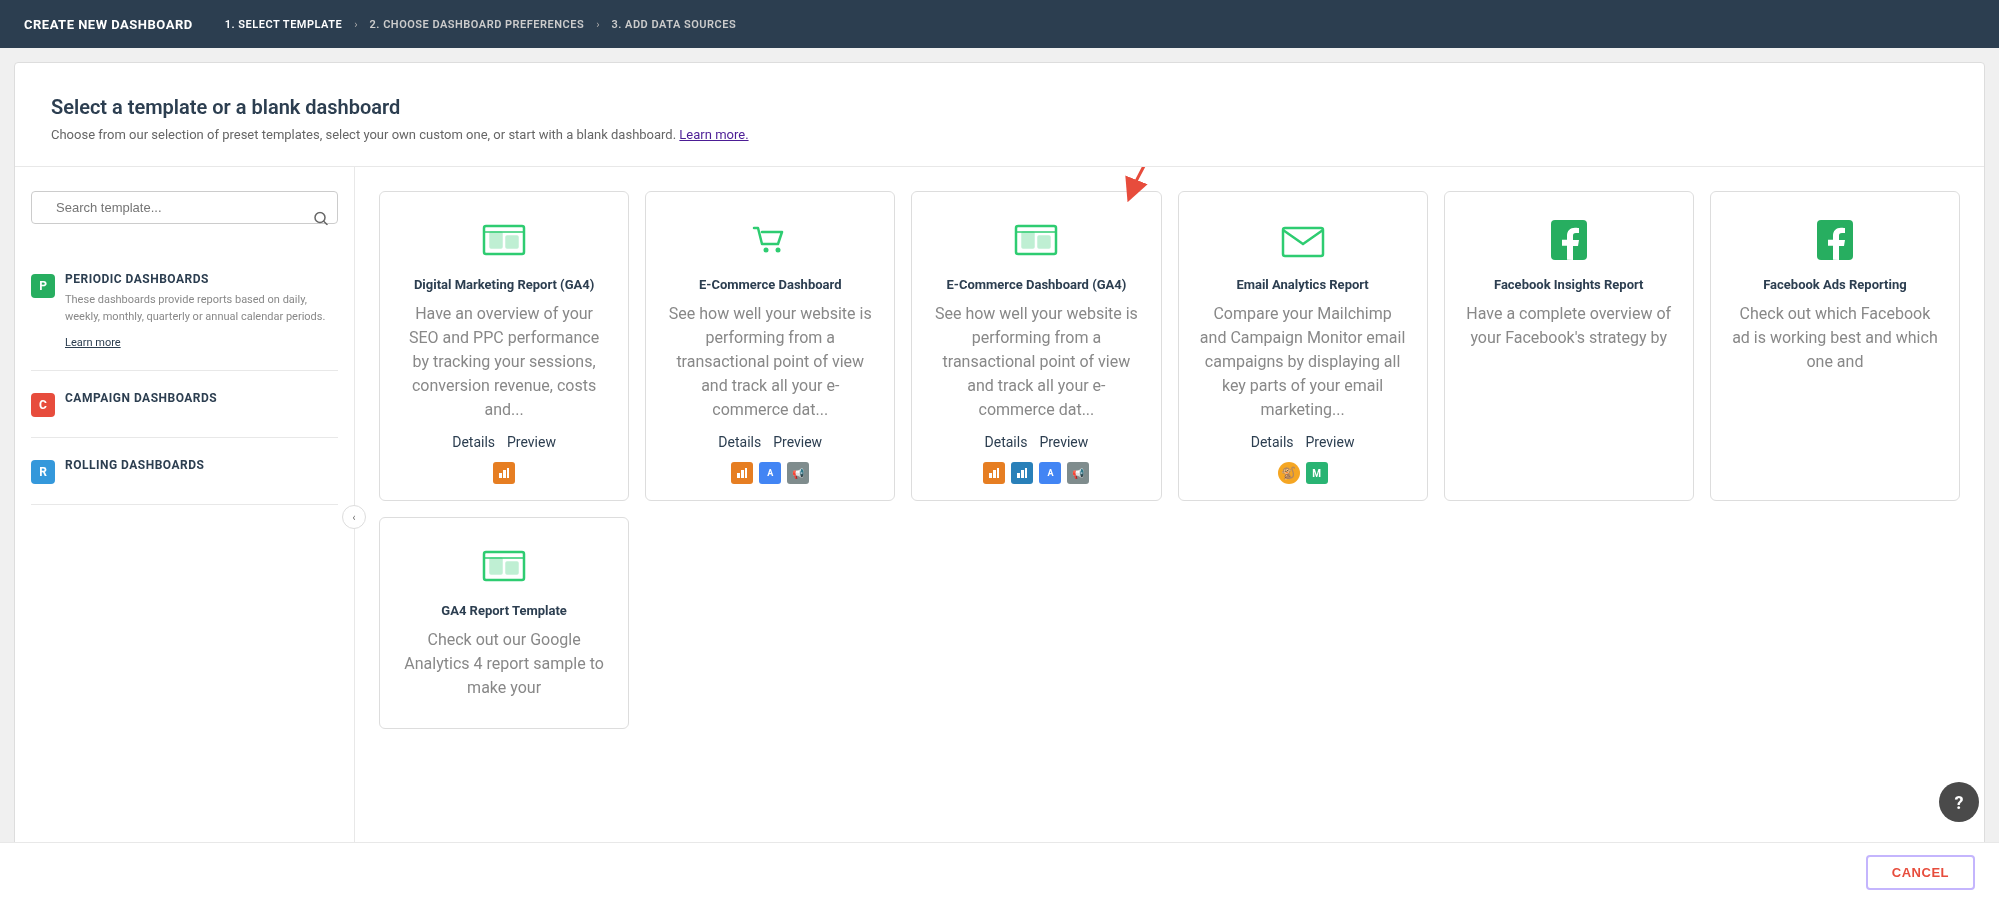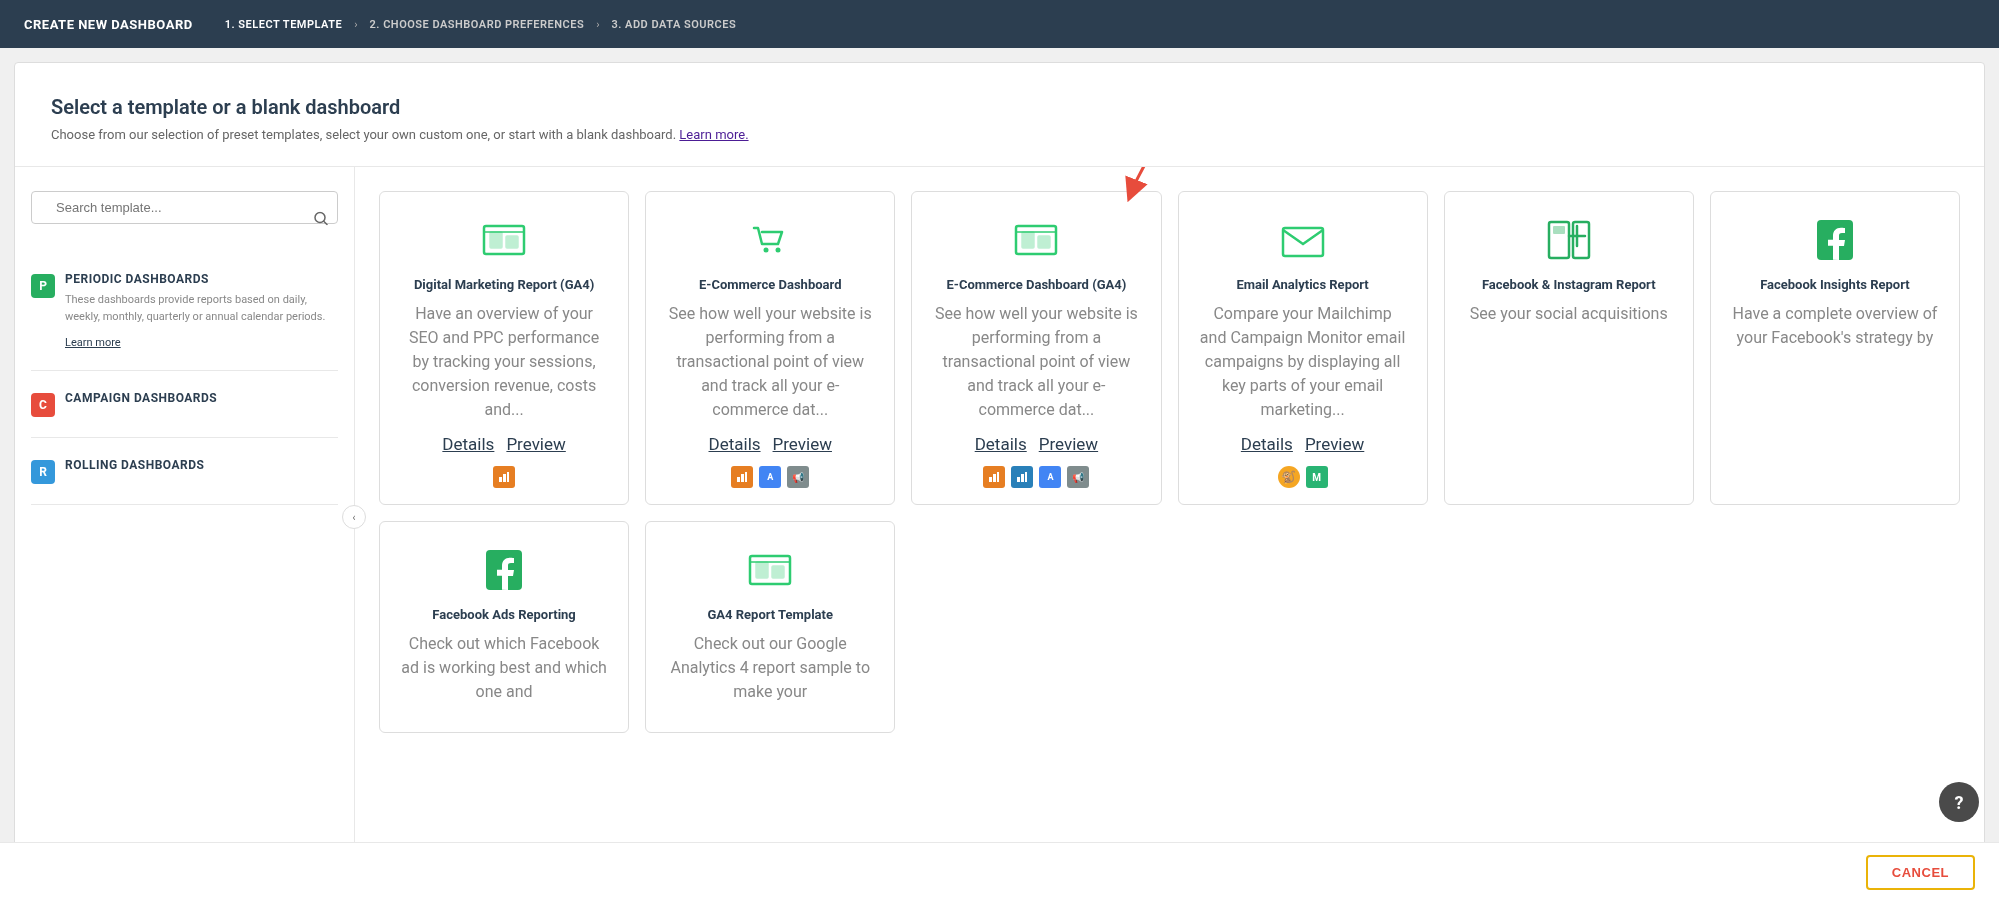--- a/index.html
+++ b/index.html
@@ -233,23 +233,22 @@
       margin-bottom: 12px;
       flex: 1;
     }
 
     .template-links {
       display: flex;
       gap: 12px;
       margin-bottom: 12px;
     }
     .template-link {
-      font-size: 17px;
+      font-size: 14px;
       color: #2c3e50;
-      text-decoration: underline;
       cursor: pointer;
     }
 
     .template-logos {
       display: flex;
       gap: 6px;
       align-items: center;
       justify-content: center;
     }
 
@@ -273,21 +272,21 @@
       left: 0;
       height: 60px;
       background: #fff;
       border-top: 1px solid #e8e8e8;
       display: flex;
       align-items: center;
       justify-content: flex-end;
       padding: 0 24px;
     }
     .cancel-btn {
-      border: 2px solid #eab308;
+      border: 2px solid #c4b5fd;
       color: #e74c3c;
       background: #fff;
       padding: 8px 24px;
       font-size: 13px;
       font-weight: 700;
       letter-spacing: 0.5px;
       border-radius: 4px;
       cursor: pointer;
       transition: background 0.2s;
     }
@@ -520,32 +519,20 @@
           <div class="template-logos">
             <div class="logo-icon" style="background:#f5a623; border-radius:50%;">
               <span style="font-size:12px;">🐒</span>
             </div>
             <div class="logo-icon" style="background:#29b473;">
               <span style="color:#fff;font-size:10px;font-weight:700;">M</span>
             </div>
           </div>
         </div>
 
-        <div class="template-card">
-          <div class="template-icon icon-facebook">
-            <svg width="48" height="48" viewBox="0 0 48 48" fill="none" xmlns="http://www.w3.org/2000/svg">
-              <rect x="4" y="6" width="20" height="36" rx="2" stroke="#27ae60" stroke-width="2.5" fill="none"></rect>
-              <rect x="8" y="10" width="12" height="8" rx="1" fill="#27ae60" opacity="0.4"></rect>
-              <path d="M32 10 L32 30 M24 20 L40 20" stroke="#27ae60" stroke-width="2.5" stroke-linecap="round"></path>
-              <rect x="28" y="6" width="16" height="36" rx="2" stroke="#27ae60" stroke-width="2.5" fill="none"></rect>
-            </svg>
-          </div>
-          <div class="template-name">Facebook &amp; Instagram Report</div>
-          <div class="template-desc">See your social acquisitions</div>
-        </div>
 
         <div class="template-card">
           <div class="template-icon icon-facebook">
             <svg width="48" height="48" viewBox="0 0 48 48" fill="none" xmlns="http://www.w3.org/2000/svg">
               <rect x="6" y="4" width="36" height="40" rx="4" fill="#27ae60"></rect>
               <path d="M28 44V30h5l1-6h-6v-4c0-2 0.5-3 3-3h3V12s-1.5-0.3-4-0.3c-5 0-8 3-8 8v4h-5v6h5v14" fill="#fff"></path>
             </svg>
           </div>
           <div class="template-name">Facebook Insights Report</div>
           <div class="template-desc">Have a complete overview of your Facebook's strategy by</div>

